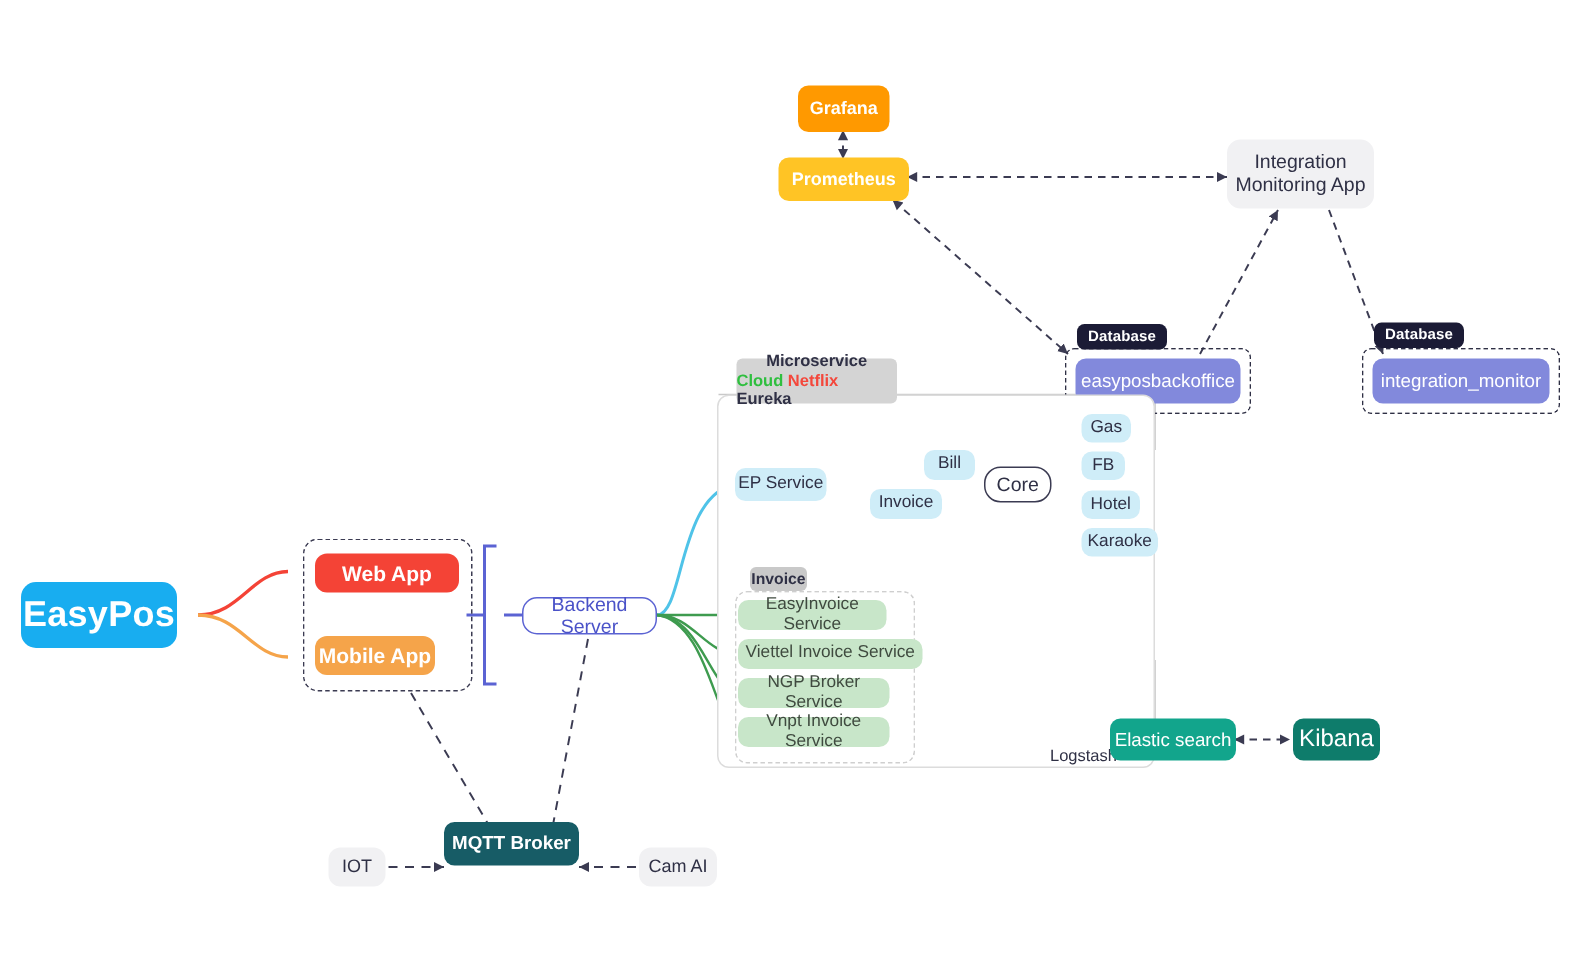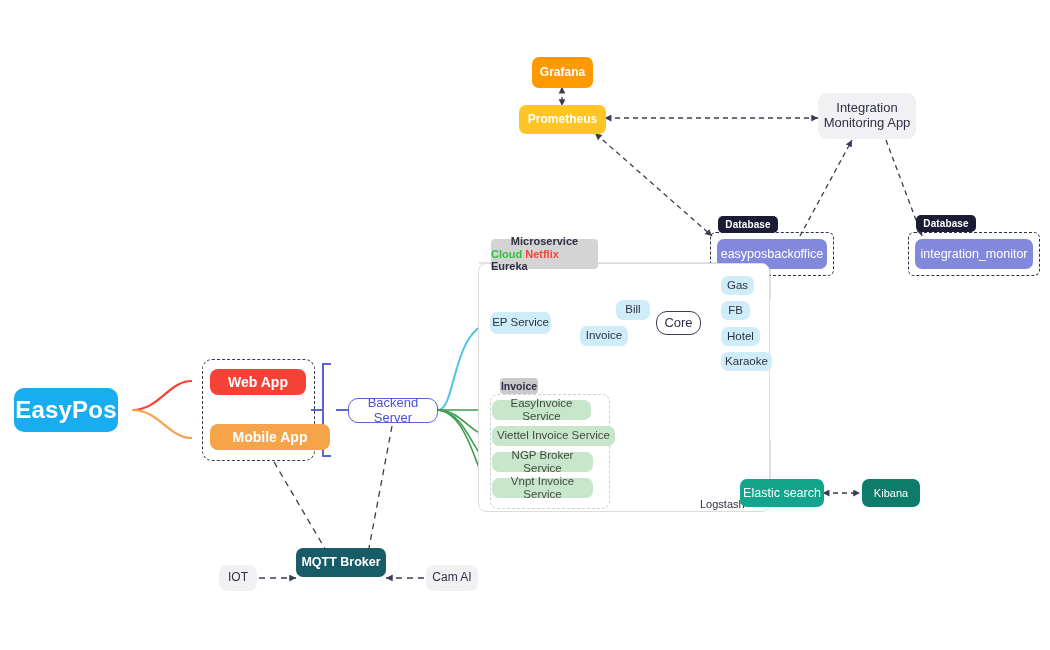--- a/index.html
+++ b/index.html
@@ -32,21 +32,21 @@
 
   .dbchip{background:#8289DC;color:#fff;border-radius:7px;font-size:12.5px;}
   .dblabel{background:#1B1B35;color:#fff;border-radius:5px;font-size:10px;
            font-weight:600;letter-spacing:.1px;}
   .dbframe{border:1.5px dashed #2f3045;border-radius:6px;}
 
   .cyanchip{background:#CFEDF8;color:#2f3045;border-radius:7px;font-size:11.5px;}
   .greenchip{background:#C8E6C9;color:#3f4a3f;border-radius:7px;font-size:11.5px;}
 
   .teal{background:#12A58C;color:#fff;border-radius:7px;font-size:12.5px;}
-  .tealdark{background:#0E7C6B;color:#fff;border-radius:7px;font-size:11px;}
+  .tealdark{background:#0E7C6B;color:#fff;border-radius:7px;font-size:16px;}
   .mqtt{background:#175C66;color:#fff;border-radius:7px;font-size:12.5px;font-weight:600;}
 
   .msframe{border:1px solid #dcdcdc;border-radius:8px;background:#fff;}
   .invframe{border:1.3px dashed #cfcfcf;border-radius:8px;background:transparent;}
 
   .taglabel{position:absolute;background:#D4D4D4;color:#2f3045;border-radius:4px;
             display:flex;flex-direction:column;align-items:center;justify-content:center;
             font-size:11px;font-weight:700;line-height:1.15;}
   .tag-sub{font-weight:700;}
   .tag-sub .c-cloud{color:#2FBF3F;}
@@ -124,21 +124,21 @@
 
     <path d="M424,578 L386,578" stroke="#3b3b52" stroke-width="1.3" fill="none" stroke-dasharray="6,5" marker-end="url(#ah)"></path>
   </svg>
 
   <div class="node easypos" style="left:14px;top:388px;width:104px;height:44px;">EasyPos</div>
 
   <div class="node dashgroup" style="left:202px;top:359px;width:113px;height:102px;"></div>
 
   <div class="node webapp" style="left:210px;top:369px;width:96px;height:26px;">Web App</div>
 
-  <div class="node mobileapp" style="left:210px;top:424px;width:120px;height:26px;">Mobile App</div>
+  <div class="node mobileapp" style="left:210px;top:424px;width:80px;height:26px;">Mobile App</div>
 
   <div class="node outlinebox" style="left:348px;top:398px;width:90px;height:25px;">Backend Server</div>
 
   <div class="node grafana" style="left:532px;top:57px;width:61px;height:31px;">Grafana</div>
 
   <div class="node prometheus" style="left:519px;top:105px;width:87px;height:29px;">Prometheus</div>
 
   <div class="node softbox" style="left:818px;top:93px;width:98px;height:46px;flex-direction:column;">
     <span>Integration</span>
     <span>Monitoring App</span>

